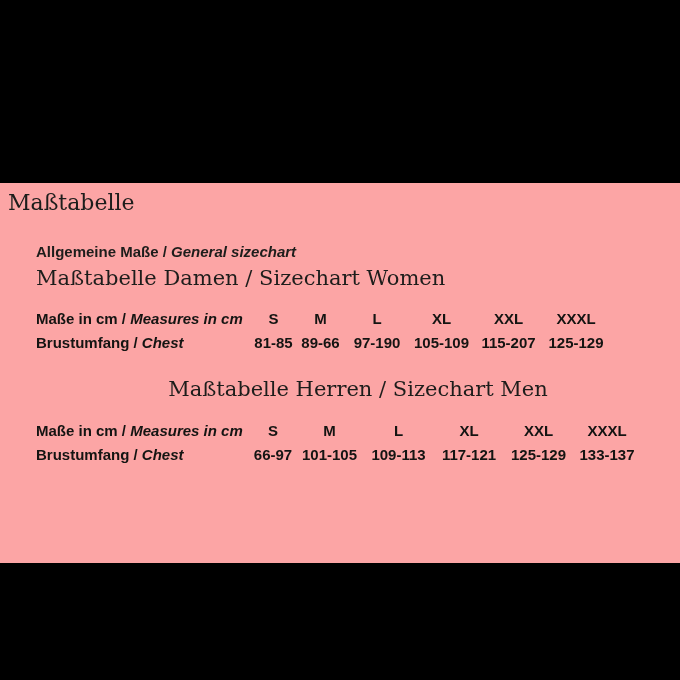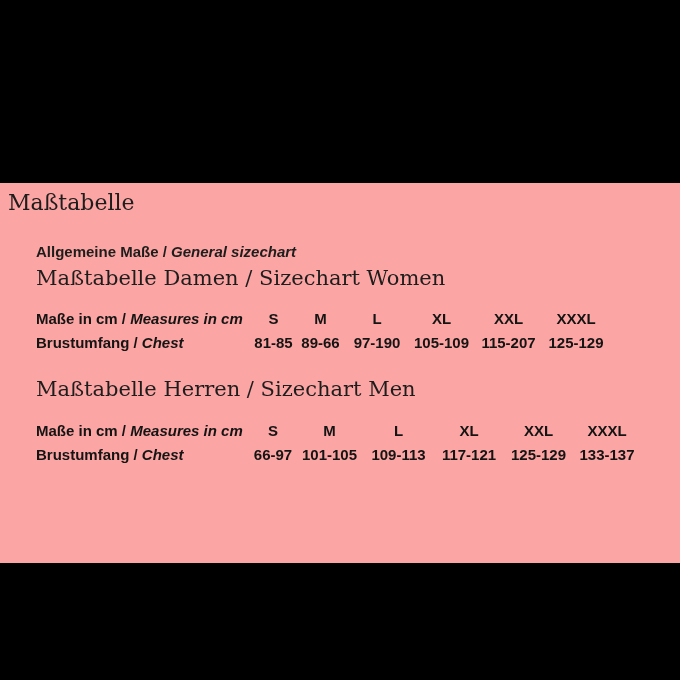--- a/index.html
+++ b/index.html
@@ -44,21 +44,21 @@
   .general-line .en { font-style: italic; }
   .section-heading {
     font-family: "DejaVu Serif", serif;
     font-size: 21px;
     line-height: 26px;
     font-weight: 500;
     color: #1d1d1b;
     white-space: nowrap;
   }
   .section-heading.women { margin-top: 5px; }
-  .section-heading.men   { margin-top: 22px; }
+  .section-heading.men   { margin-top: 22px; text-align: center; }
 
   table.size-table {
     border-collapse: collapse;
     table-layout: fixed;
     font-size: 15px;
     color: #141412;
   }
   table.size-table.women { margin-top: 15px; width: 574px; }
   table.size-table.men   { margin-top: 16px; width: 605px; }
   table.size-table td, table.size-table th {

